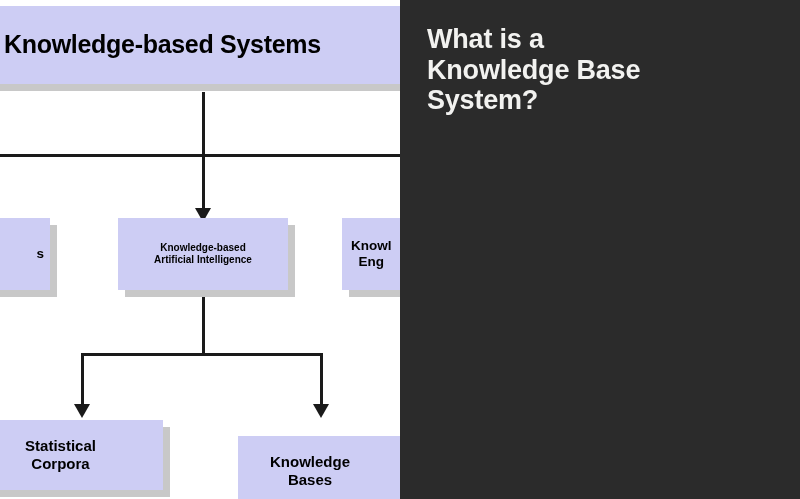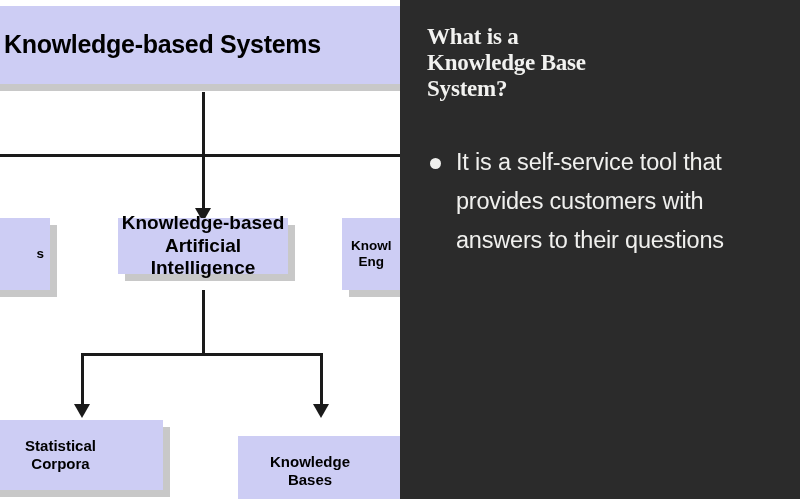--- a/index.html
+++ b/index.html
@@ -66,22 +66,22 @@
     height: 72px;
     font-size: 13.5px;
     justify-content: flex-end;
     padding-right: 6px;
   }
 
   #node-kbai {
     left: 118px;
     top: 218px;
     width: 170px;
-    height: 56px;
-    font-size: 19px;
+    height: 72px;
+    font-size: 10px;
     text-align: center;
   }
 
   #node-ke {
     left: 342px;
     top: 218px;
     width: 128px;
     height: 72px;
     font-size: 13.5px;
     justify-content: flex-start;
@@ -140,23 +140,23 @@
     height: 499px;
     background: #2b2b2b;
     overflow: hidden;
   }
   #pane-title {
     position: absolute;
     left: 27px;
     top: 24px;
     width: 350px;
     color: #f2f2f0;
-    font-family: Liberation Serif, serif;
+    font-family: Liberation Sans, sans-serif;
     font-weight: bold;
-    font-size: 23px;
+    font-size: 27px;
     line-height: 1.13;
     letter-spacing: -0.2px;
     white-space: pre-line;
   }
   #bullet-list {
     position: absolute;
     left: 26px;
     top: 143px;
     width: 368px;
     margin: 0;
@@ -231,20 +231,16 @@
     </div>
 
   </div>
 
   <div id="text-pane">
     <div id="pane-title">What is a
 Knowledge Base
 System?</div>
 
     <ul id="bullet-list">
-      <li class="bullet-item">
-        <span class="bullet-dot"></span>
-        <span>It is a self-service tool that provides customers with answers to their questions</span>
-      </li>
     </ul>
   </div>
 
 </div>
 
 </body></html>

